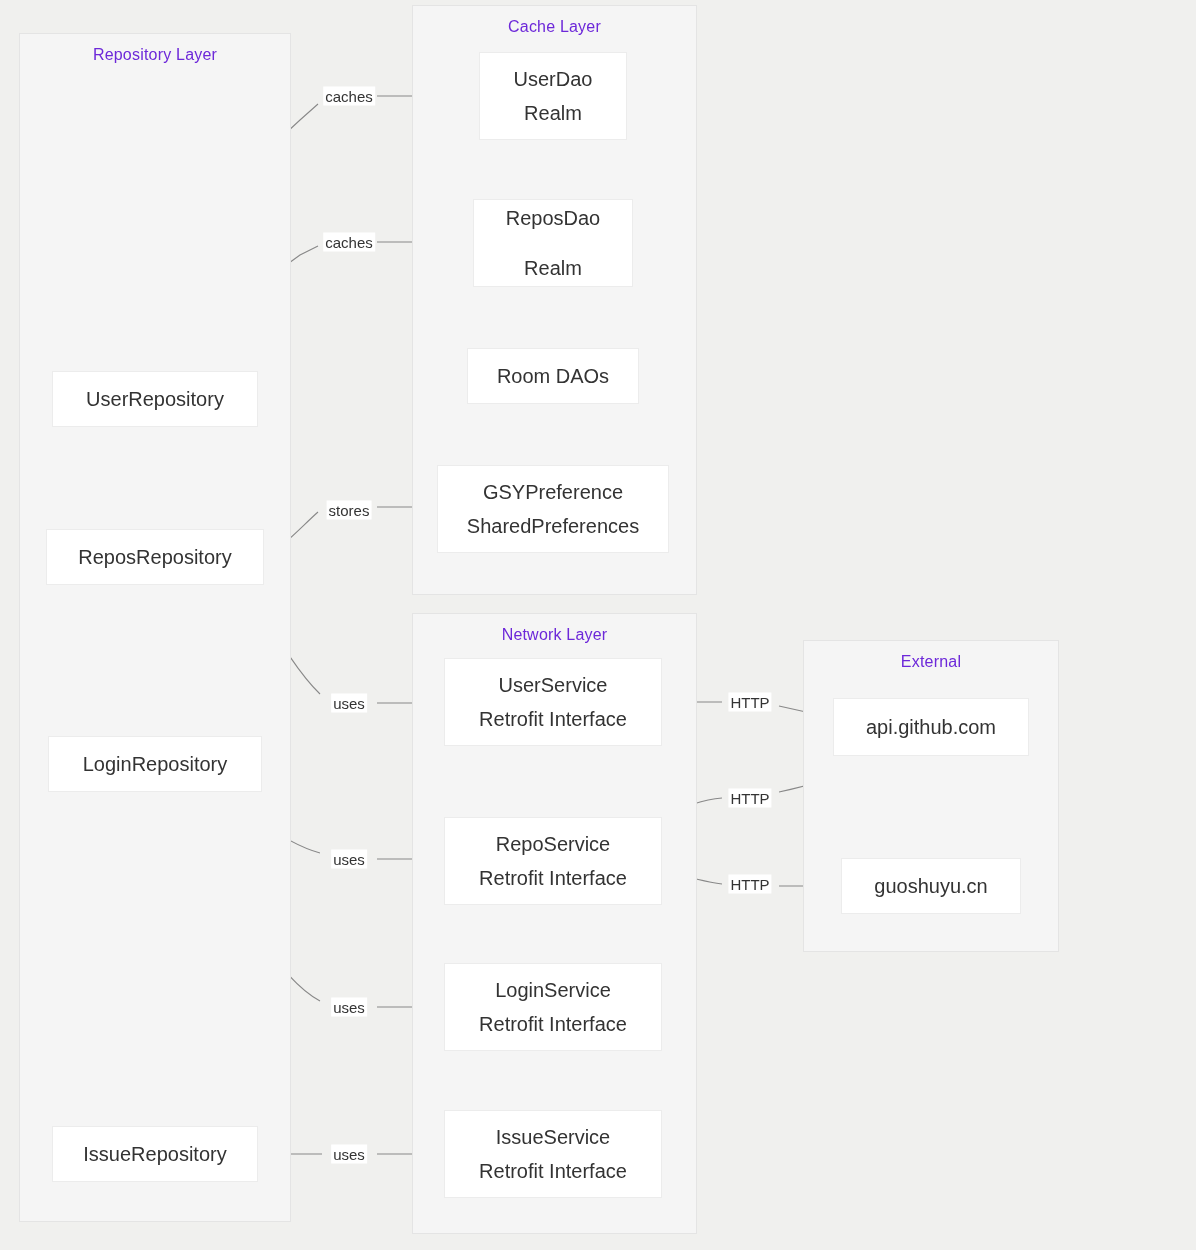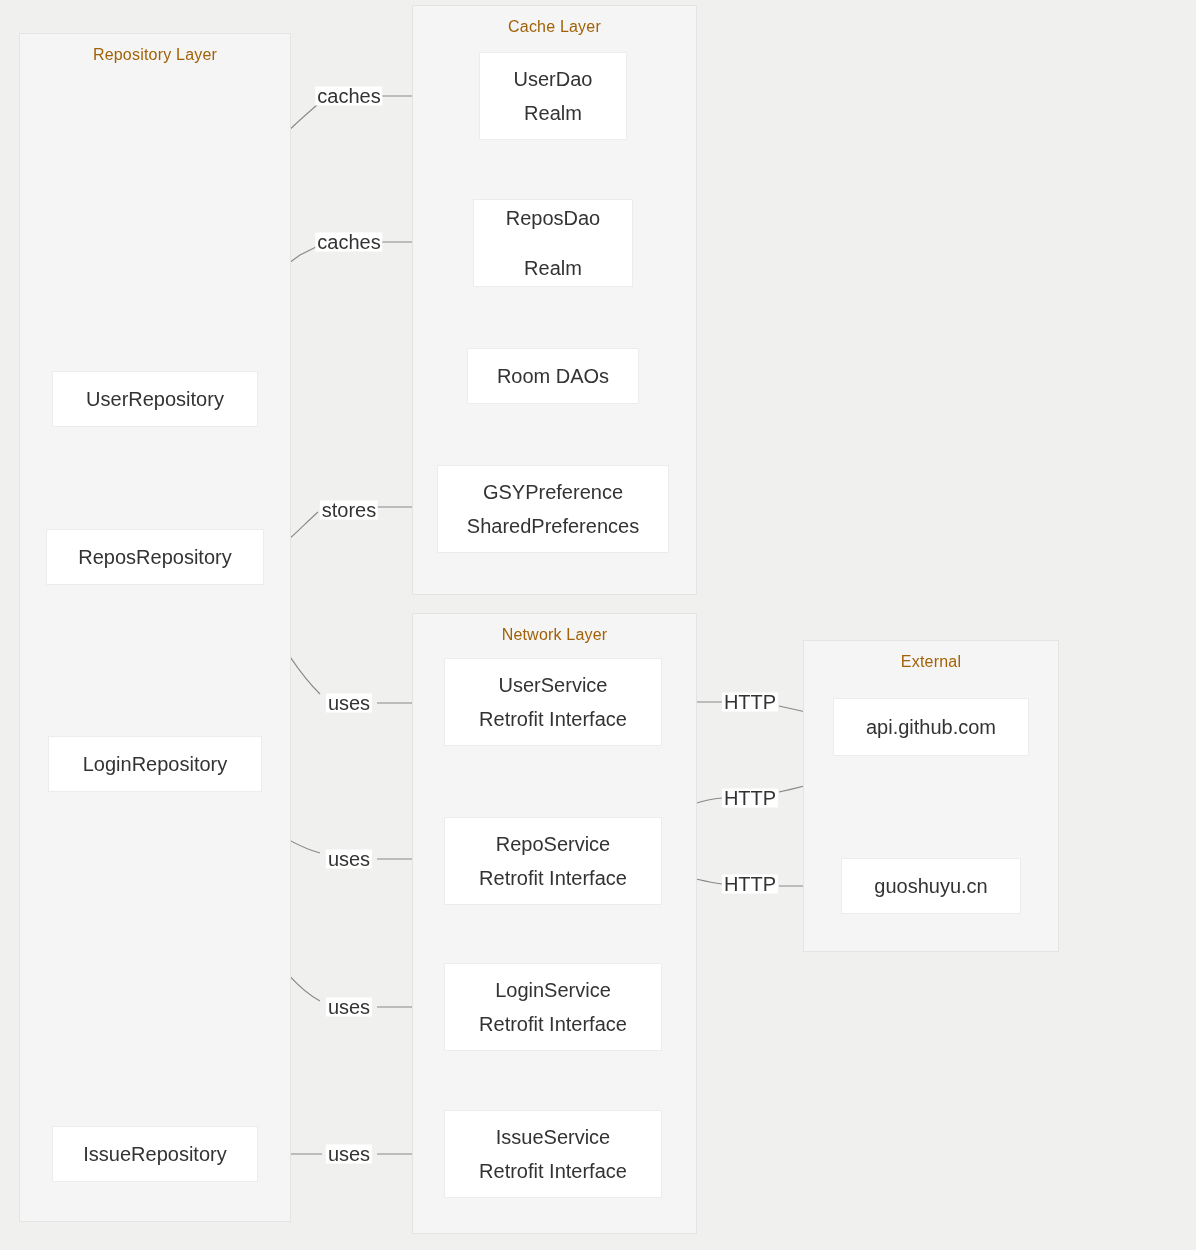--- a/index.html
+++ b/index.html
@@ -28,21 +28,21 @@
     border: 1px solid #e4e4e4;
     box-sizing: border-box;
   }
   .cluster-title {
     position: absolute;
     top: 12px;
     left: 0;
     width: 100%;
     text-align: center;
     font-size: 16px;
-    color: #a16207;
+    color: #6d28d9;
     letter-spacing: .2px;
   }
   .node {
     position: absolute;
     background: #ffffff;
     border: 1px solid #ececec;
     box-sizing: border-box;
     display: flex;
     flex-direction: column;
     align-items: center;
@@ -51,21 +51,21 @@
     color: #333333;
     line-height: 1.72;
     text-align: center;
     z-index: 3;
   }
   .node .ln { display: block; white-space: nowrap; }
   .edge-label {
     position: absolute;
     background: #ffffff;
     color: #333333;
-    font-size: 20px;
+    font-size: 15px;
     line-height: 19px;
     padding: 0 2px;
     white-space: nowrap;
     transform: translate(-50%, -50%);
     z-index: 4;
   }
 </style>
 </head>
 <body>
 

